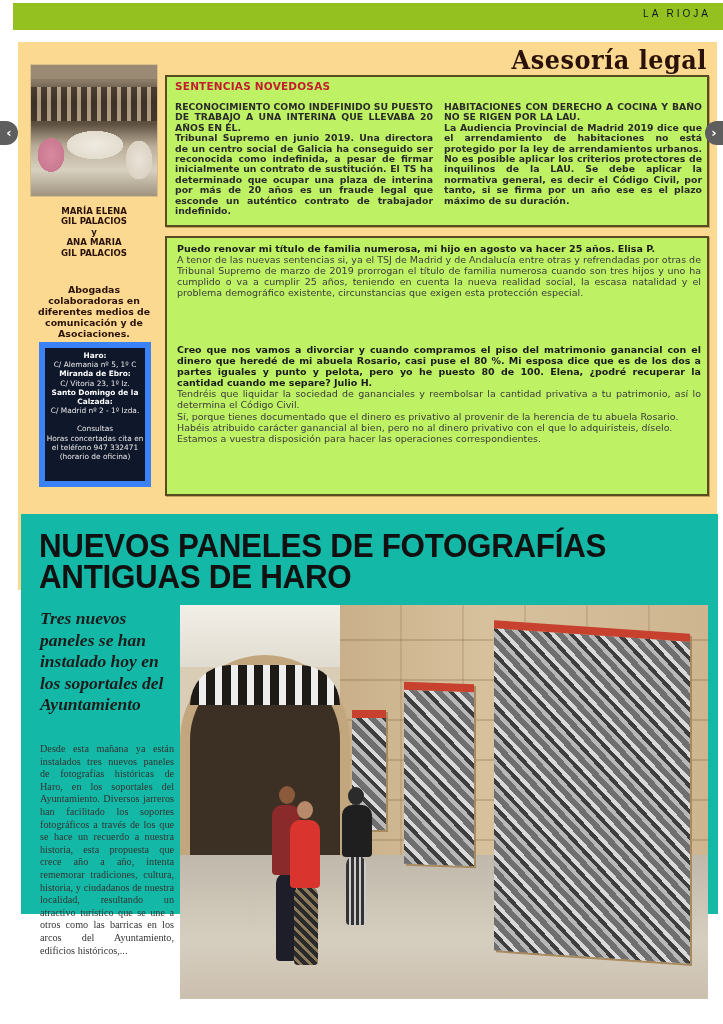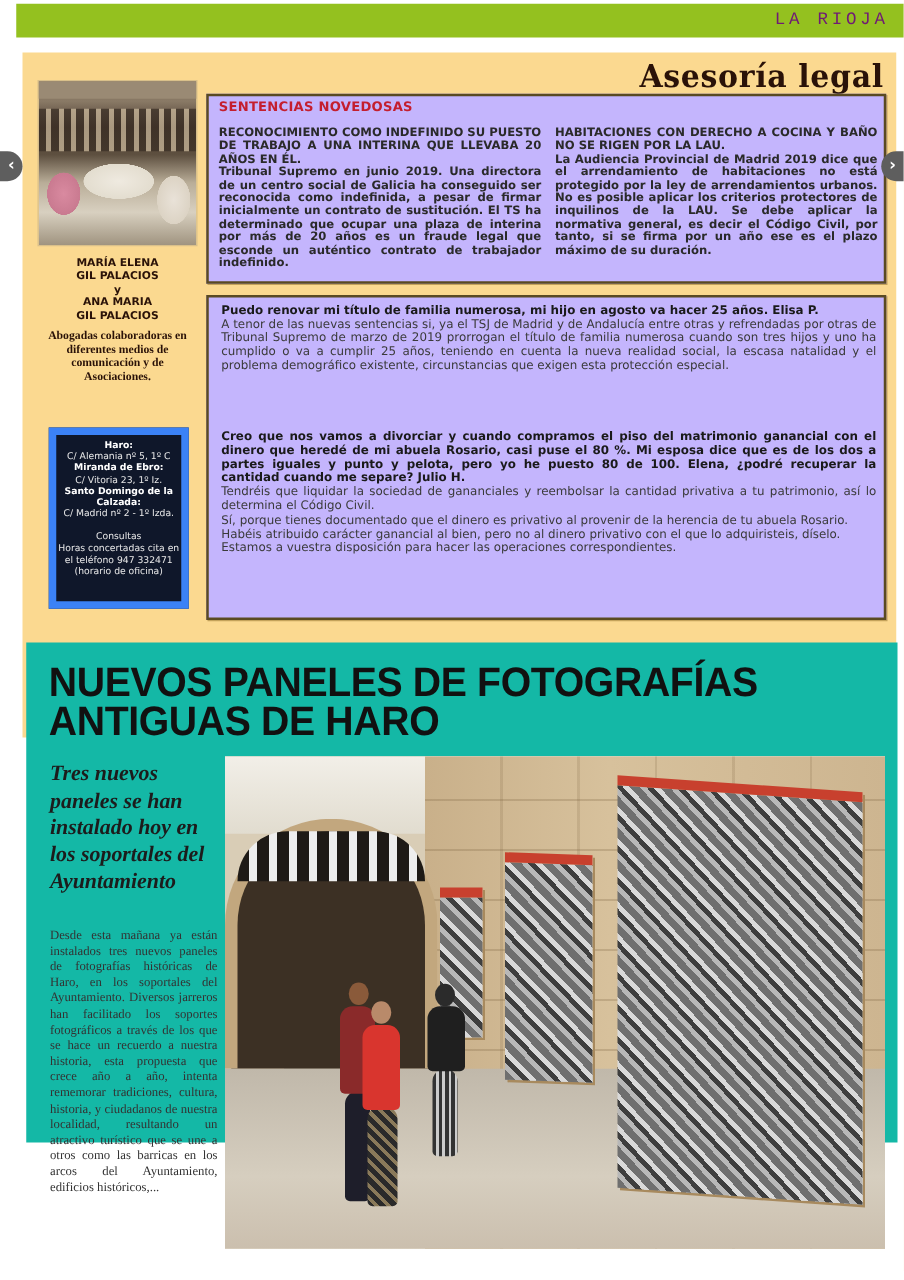--- a/index.html
+++ b/index.html
@@ -6,22 +6,22 @@
   html, body { width: 723px; height: 1024px; background: #ffffff; overflow: hidden; }
   body { position: relative; font-family: "DejaVu Sans", sans-serif; color: #1a1a1a; }
 
   
   .header-band {
     position: absolute; left: 13px; top: 3px; width: 710px; height: 27px;
     background: #94c11f;
   }
   .header-band .region {
     position: absolute; right: 12px; top: 5px;
-    font-family: Liberation Mono, monospace; font-size: 14px; letter-spacing: 3px;
-    color: #701a75;
+    font-family: Liberation Sans, sans-serif; font-size: 10px; letter-spacing: 3px;
+    color: #0f172a;
   }
 
   
   .legal {
     position: absolute; left: 18px; top: 42px; width: 699px; height: 548px;
     background: #fbd990;
   }
   .legal-title {
     position: absolute; right: 10px; top: 4px;
     font-family: "DejaVu Serif", serif; font-weight: bold; font-size: 24px;
@@ -43,33 +43,33 @@
     opacity: 0.75;
   }
   .portrait .sky {
     position: absolute; left: 0; top: 0; width: 100%; height: 14px; background: #9a8a74;
   }
 
   .authors {
     position: absolute; left: 12px; top: 164px; width: 128px; text-align: center;
     font-weight: bold; font-size: 8.6px; line-height: 10.4px; color: #2a1208;
   }
-  .authors .role { margin-top: 6px; font-size: 9.4px; line-height: 11px; font-family: Liberation Serif, serif; }
+  .authors .role { margin-top: 26px; font-size: 9.4px; line-height: 11px; }
 
   .contact-box {
     position: absolute; left: 21px; top: 300px; width: 112px; height: 145px;
     background: #0f172a; border: 6px solid #3b82f6;
     color: #e8e8e8; text-align: center; font-size: 7.4px; line-height: 9.2px;
     padding-top: 3px;
   }
   .contact-box b { color: #ffffff; }
   .contact-box .gap { height: 9px; }
 
   .box {
-    position: absolute; background: #c4b5fd; border: 2px solid #5a4a22;
+    position: absolute; background: #bef264; border: 2px solid #5a4a22;
     box-shadow: 1px 1px 0 #c4a25a;
     text-decoration: underline;
   }
   .box-news { left: 147px; top: 33px; width: 544px; height: 152px; }
   .box-qa   { left: 147px; top: 194px; width: 544px; height: 260px; }
 
   .news-label {
     position: absolute; left: 8px; top: 3px;
     color: #c41e2e; font-weight: bold; font-size: 10.5px; letter-spacing: 0.2px;
   }

